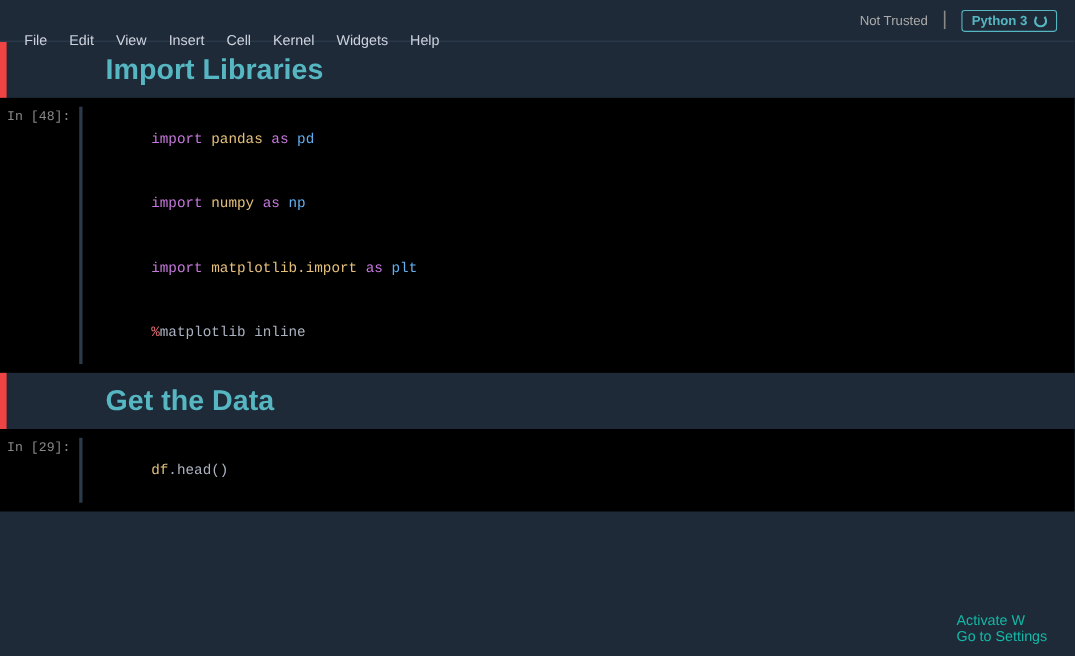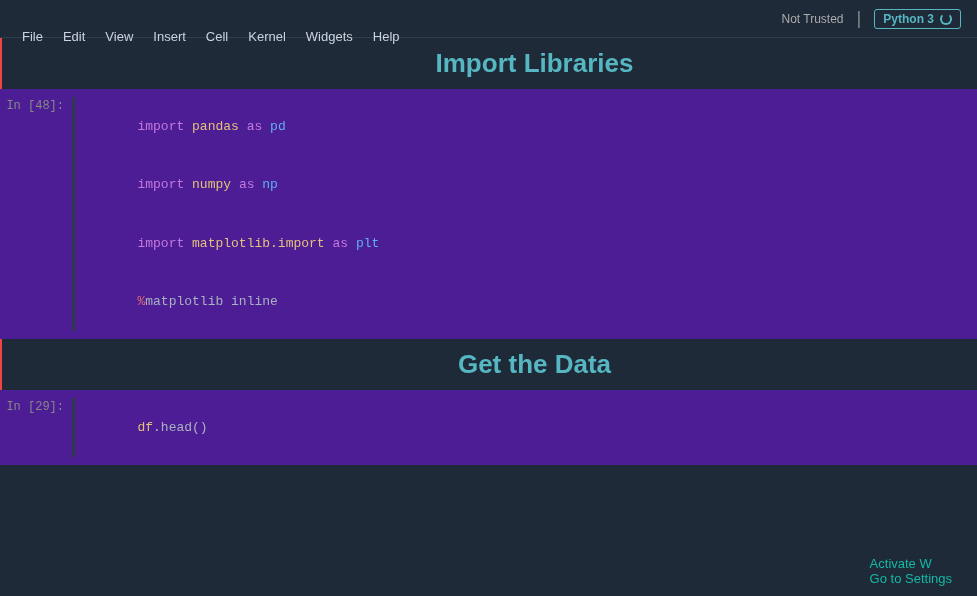--- a/index.html
+++ b/index.html
@@ -65,38 +65,37 @@
 
     
     .notebook {
       background-color: #1e2a38;
       padding: 0;
     }
 
     
     .markdown-cell {
       padding: 10px 0 10px 80px;
-      border-left: 2px solid #ef4444;
+      border-left: 6px solid #ef4444;
       margin-left: 0;
       background-color: #1e2a38;
-      text-align: center;
     }
     .markdown-cell h1 {
       color: #56b6c2;
       font-family: Arial, sans-serif;
       font-size: 26px;
       font-weight: bold;
       padding-left: 10px;
     }
 
     
     .code-cell {
       display: flex;
       flex-direction: row;
-      background-color: #4c1d95;
+      background-color: #000000;
       padding: 8px 0;
       justify-content: space-between;
     }
     .cell-label {
       color: #888;
       font-size: 12px;
       min-width: 72px;
       text-align: right;
       padding-right: 8px;
       padding-top: 2px;

